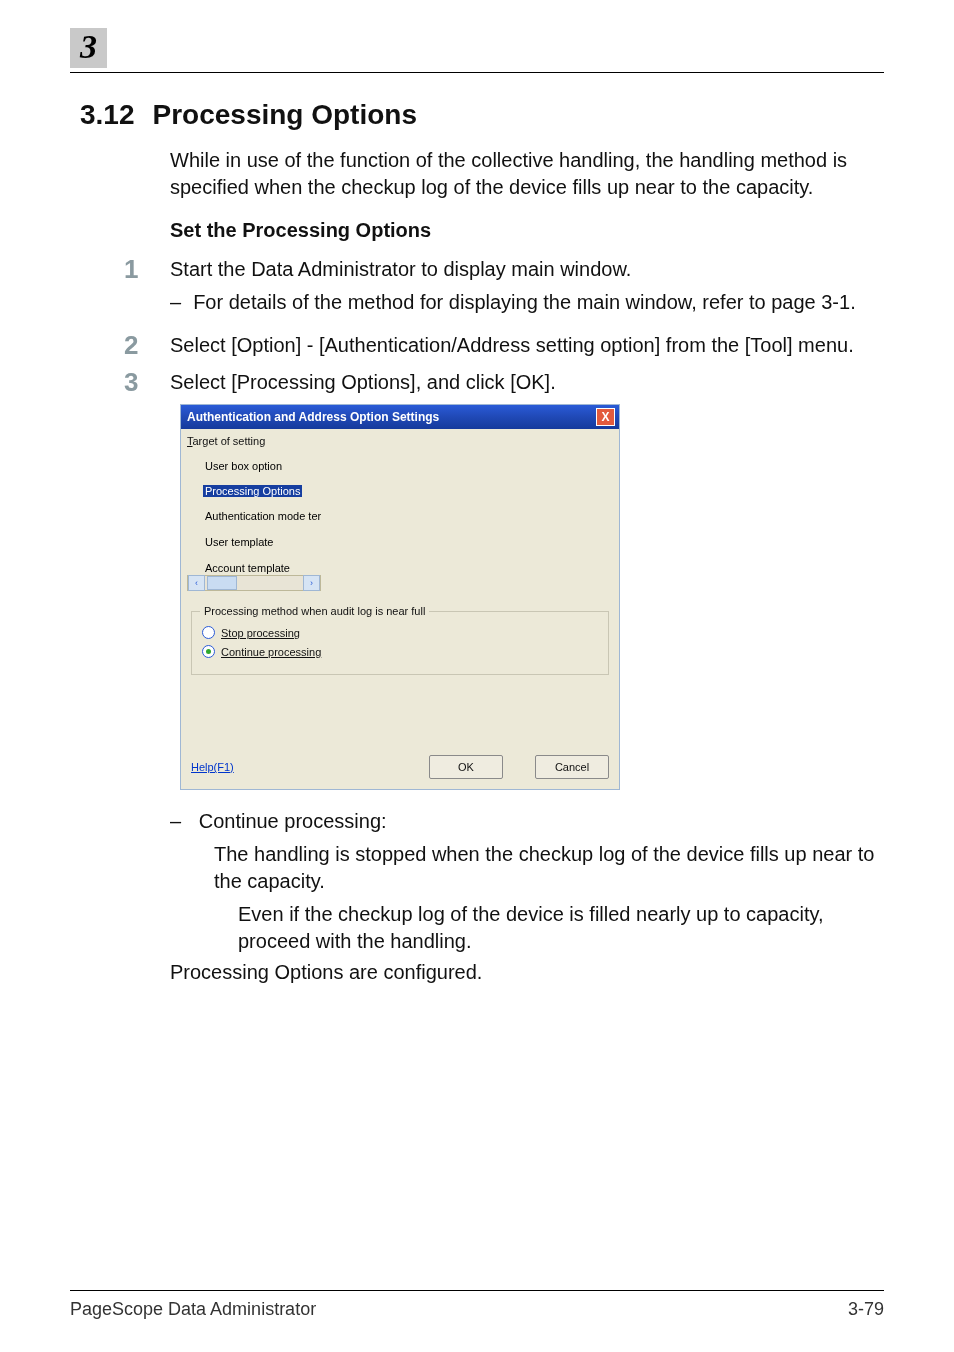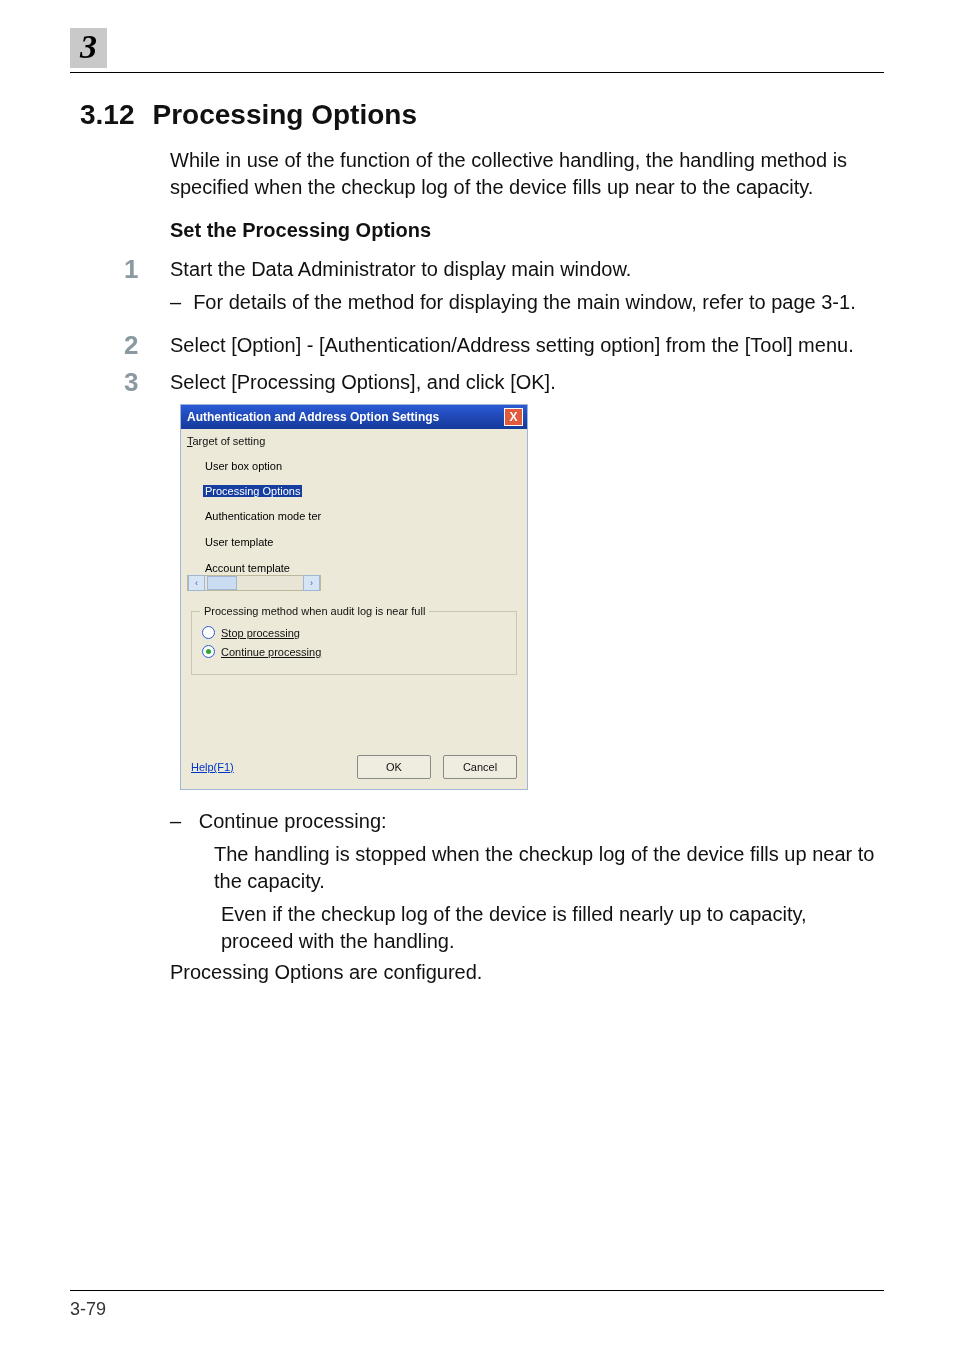--- a/index.html
+++ b/index.html
@@ -40,21 +40,21 @@
   font-family: Arial, Helvetica, sans-serif;
   font-size:26px; font-weight:bold; color:#8a9aa0;
   width:46px; flex:0 0 46px; margin-left:-46px; line-height:1;
 }
 .stepbody{ font-size:20px; line-height:1.35; }
 .sub{ margin:6px 0 6px 22px; font-size:20px; line-height:1.35; }
 .dash::before{ content:"\2013"; position:relative; left:-22px; margin-right:-10px; }
 .final{ font-size:20px; margin-top:6px; }
 
 .dialog{
-  width:348px; margin:8px 0 18px 10px;
+  width:440px; margin:8px 0 18px 10px;
   font-size:11px;
   font-family: Tahoma, Arial, sans-serif;
   border: 1px solid #9fb7d4; box-sizing:border-box;
 }
 .titlebar{
   background: linear-gradient(to bottom, #2a5bd7 0%, #2049b6 50%, #153a9c 100%);
   color:#fff; display:flex; align-items:center; justify-content:space-between;
   padding:3px 4px 3px 6px;
   font-weight:bold; font-size:12px;
 }
@@ -83,21 +83,21 @@
 .fieldset{
   border:1px solid #c9c6b4; padding:8px 10px 10px 10px; position:relative;
   margin-top:4px;
 }
 .legend{ position:absolute; top:-7px; left:8px; background:#ece9d8; padding:0 4px; font-size:11px; }
 .radio-row{ display:flex; align-items:flex-end; gap:6px; margin:6px 0; font-size:11px;text-decoration:underline; }
 .radio{ width:11px; height:11px; border:1px solid #2a5bd7; border-radius:50%; display:inline-flex; align-items:center; justify-content:center; background:#fff;}
 .radio.on::after{ content:""; width:5px; height:5px; background:#2fa82f; border-radius:50%; }
 .buttonbar{ background:#ece9d8; padding:6px 10px 10px 10px; display:flex; justify-content:space-between; align-items:center; }
 .helplink{ color:#0035cc; text-decoration:underline; font-size:11px; }
-.btns{ display:flex; gap:12px;align-items:flex-end; }
+.btns{ display:flex; gap:32px;align-items:flex-end; }
 .winbtn{ width:72px; height:22px; border:1px solid #8a8a8a; background:#efece0; font-size:11px; display:flex; align-items:center; justify-content:center; border-radius:2px;}
 
 .footer{
   position:absolute; left:70px; right:70px; bottom:32px;
   border-top:1.5px solid #000; padding-top:8px;
   display:flex; justify-content:space-between;
   font-size:18px; color:#333;
 }
 </style>
 </head>
@@ -182,21 +182,22 @@
             <span class="winbtn">OK</span>
             <span class="winbtn">Cancel</span>
           </div>
         </div>
       </div>
 
       <div class="sub dash">
         <span>Continue processing:</span>
       </div>
       <div class="sub" style="margin-left:44px;">The handling is stopped when the checkup log of the device fills up near to the capacity.</div>
-      <div class="sub" style="margin-left:51px;">Even if the checkup log of the device is filled nearly up to capacity, proceed with the handling.</div>
+      <div class="sub" style="margin-left:68px;">Even if the checkup log of the device is filled nearly up to capacity, proceed with the handling.</div>
       <div class="final">Processing Options are configured.</div>
     </div>
   </div>
 </div>
 
 <div class="footer">
+  <span>PageScope Data Administrator</span>
   <span>3-79</span>
 </div>
 
 </body></html>

